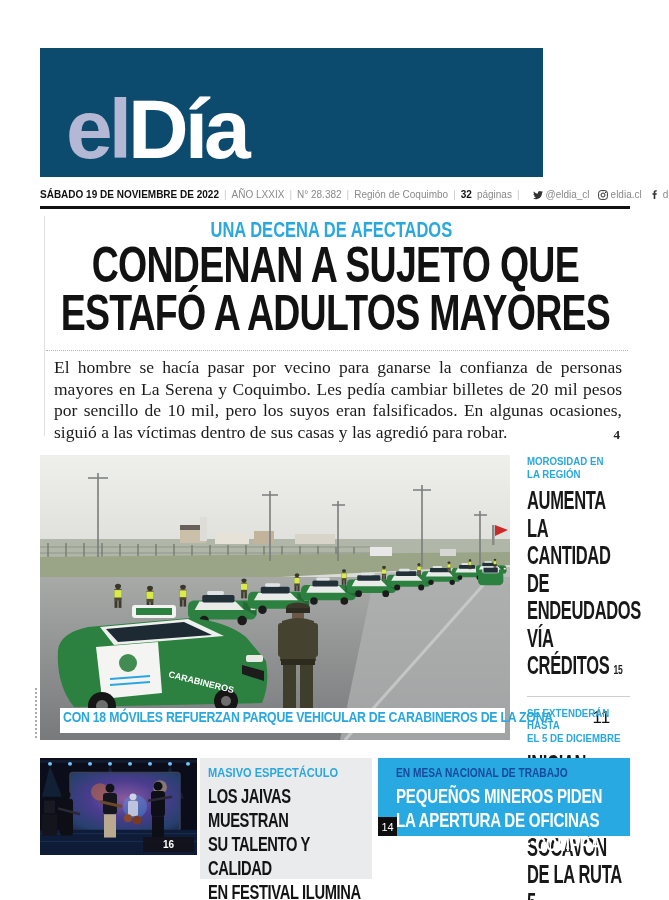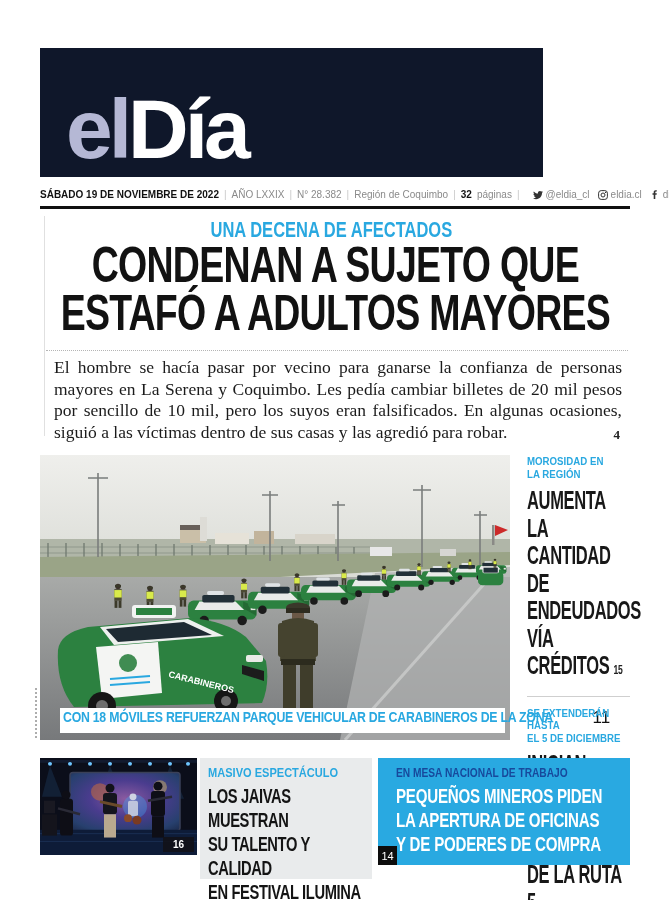--- a/index.html
+++ b/index.html
@@ -1,21 +1,21 @@
 <!DOCTYPE html>
 <html><head>
 <meta charset="utf-8">
 <style>
   * { margin:0; padding:0; box-sizing:border-box; }
   html,body { background:#fff; }
   body { font-family:"Liberation Sans", sans-serif; }
   .page { position:relative; width:669px; height:900px; background:#ffffff; overflow:hidden; margin:0 auto; }
 
   
-  .masthead { position:absolute; left:40px; top:48px; width:503px; height:129px; background:#0f172a; }
+  .masthead { position:absolute; left:40px; top:48px; width:503px; height:129px; background:#0c4a6e; }
   .logo { position:absolute; left:26px; bottom:6px; font-size:84px; font-weight:bold; letter-spacing:-4px; line-height:1; }
   .logo .el { color:#b5b8d5; }
   .logo .dia { color:#ffffff; }
 
   
   .dateline { position:absolute; left:40px; top:183px; width:590px; height:26px; border-bottom:3px solid #101010;
               display:flex; align-items:center; font-size:10px; color:#8a8a8a; white-space:nowrap; }
   .dateline .seg { margin-right:5px; }
   .dateline .sep { color:#c9c9c9; margin-right:5px; }
   .dl-date { font-weight:bold; color:#111; }
@@ -54,26 +54,26 @@
   .sb-headline { margin-top:7px; font-size:25px; line-height:27.5px; font-weight:bold; color:#181818; white-space:pre-line;
                transform:scaleX(0.66); transform-origin:0 0; width:151%; letter-spacing:-0.5px; }
   .sb-page { font-size:13px; font-weight:bold; color:#222; }
   .sb-divider { width:103px; height:1px; background:#cfcfcf; margin:12px 0 10px 0; }
   .sb-story2 { margin-top:0; }
 
   
   .concert-photo { position:absolute; left:40px; top:758px; width:157px; height:97px; background:#0b0e1a; }
   .concert-photo svg { display:block; width:100%; height:100%; }
   .photo-badge { position:absolute; right:3px; bottom:3px; background:rgba(18,18,24,0.9); color:#fff;
-                 font-size:10px; font-weight:bold; padding:2px 10px; }
+                 font-size:10px; font-weight:bold; padding:2px 20px; }
   .bl-panel { position:absolute; left:200px; top:758px; width:172px; height:121px; background:#e9ebec; padding:7px 0 0 8px; }
   .bl-kicker { font-size:13px; font-weight:bold; color:#29a8e0; transform:scaleX(0.85); transform-origin:0 0; width:118%; }
   .bl-headline { margin-top:4px; font-size:21px; line-height:24px; font-weight:bold; color:#141414; white-space:pre-line;
                  transform:scaleX(0.7); transform-origin:0 0; width:142%; letter-spacing:-0.5px; }
-  .br-box { position:absolute; left:378px; top:758px; width:252px; height:107px; background:#29a9e1; padding:8px 0 6px 18px; }
+  .br-box { position:absolute; left:378px; top:758px; width:252px; height:78px; background:#29a9e1; padding:8px 0 6px 18px; }
   .br-kicker { font-size:12px; font-weight:bold; color:#17499c; transform:scaleX(0.85); transform-origin:0 0; width:118%; }
   .br-headline { margin-top:4px; font-size:21px; line-height:24px; font-weight:bold; color:#ffffff; white-space:pre-line;
                  transform:scaleX(0.72); transform-origin:0 0; width:138%; letter-spacing:-0.3px; }
   .br-badge { position:absolute; left:0; bottom:0; width:19px; height:19px; background:#0d0d0d; color:#fff;
               font-size:11px; font-weight:normal; display:flex; align-items:center; justify-content:center; }
 </style>
 </head>
 <body>
 
 <div class="page">

